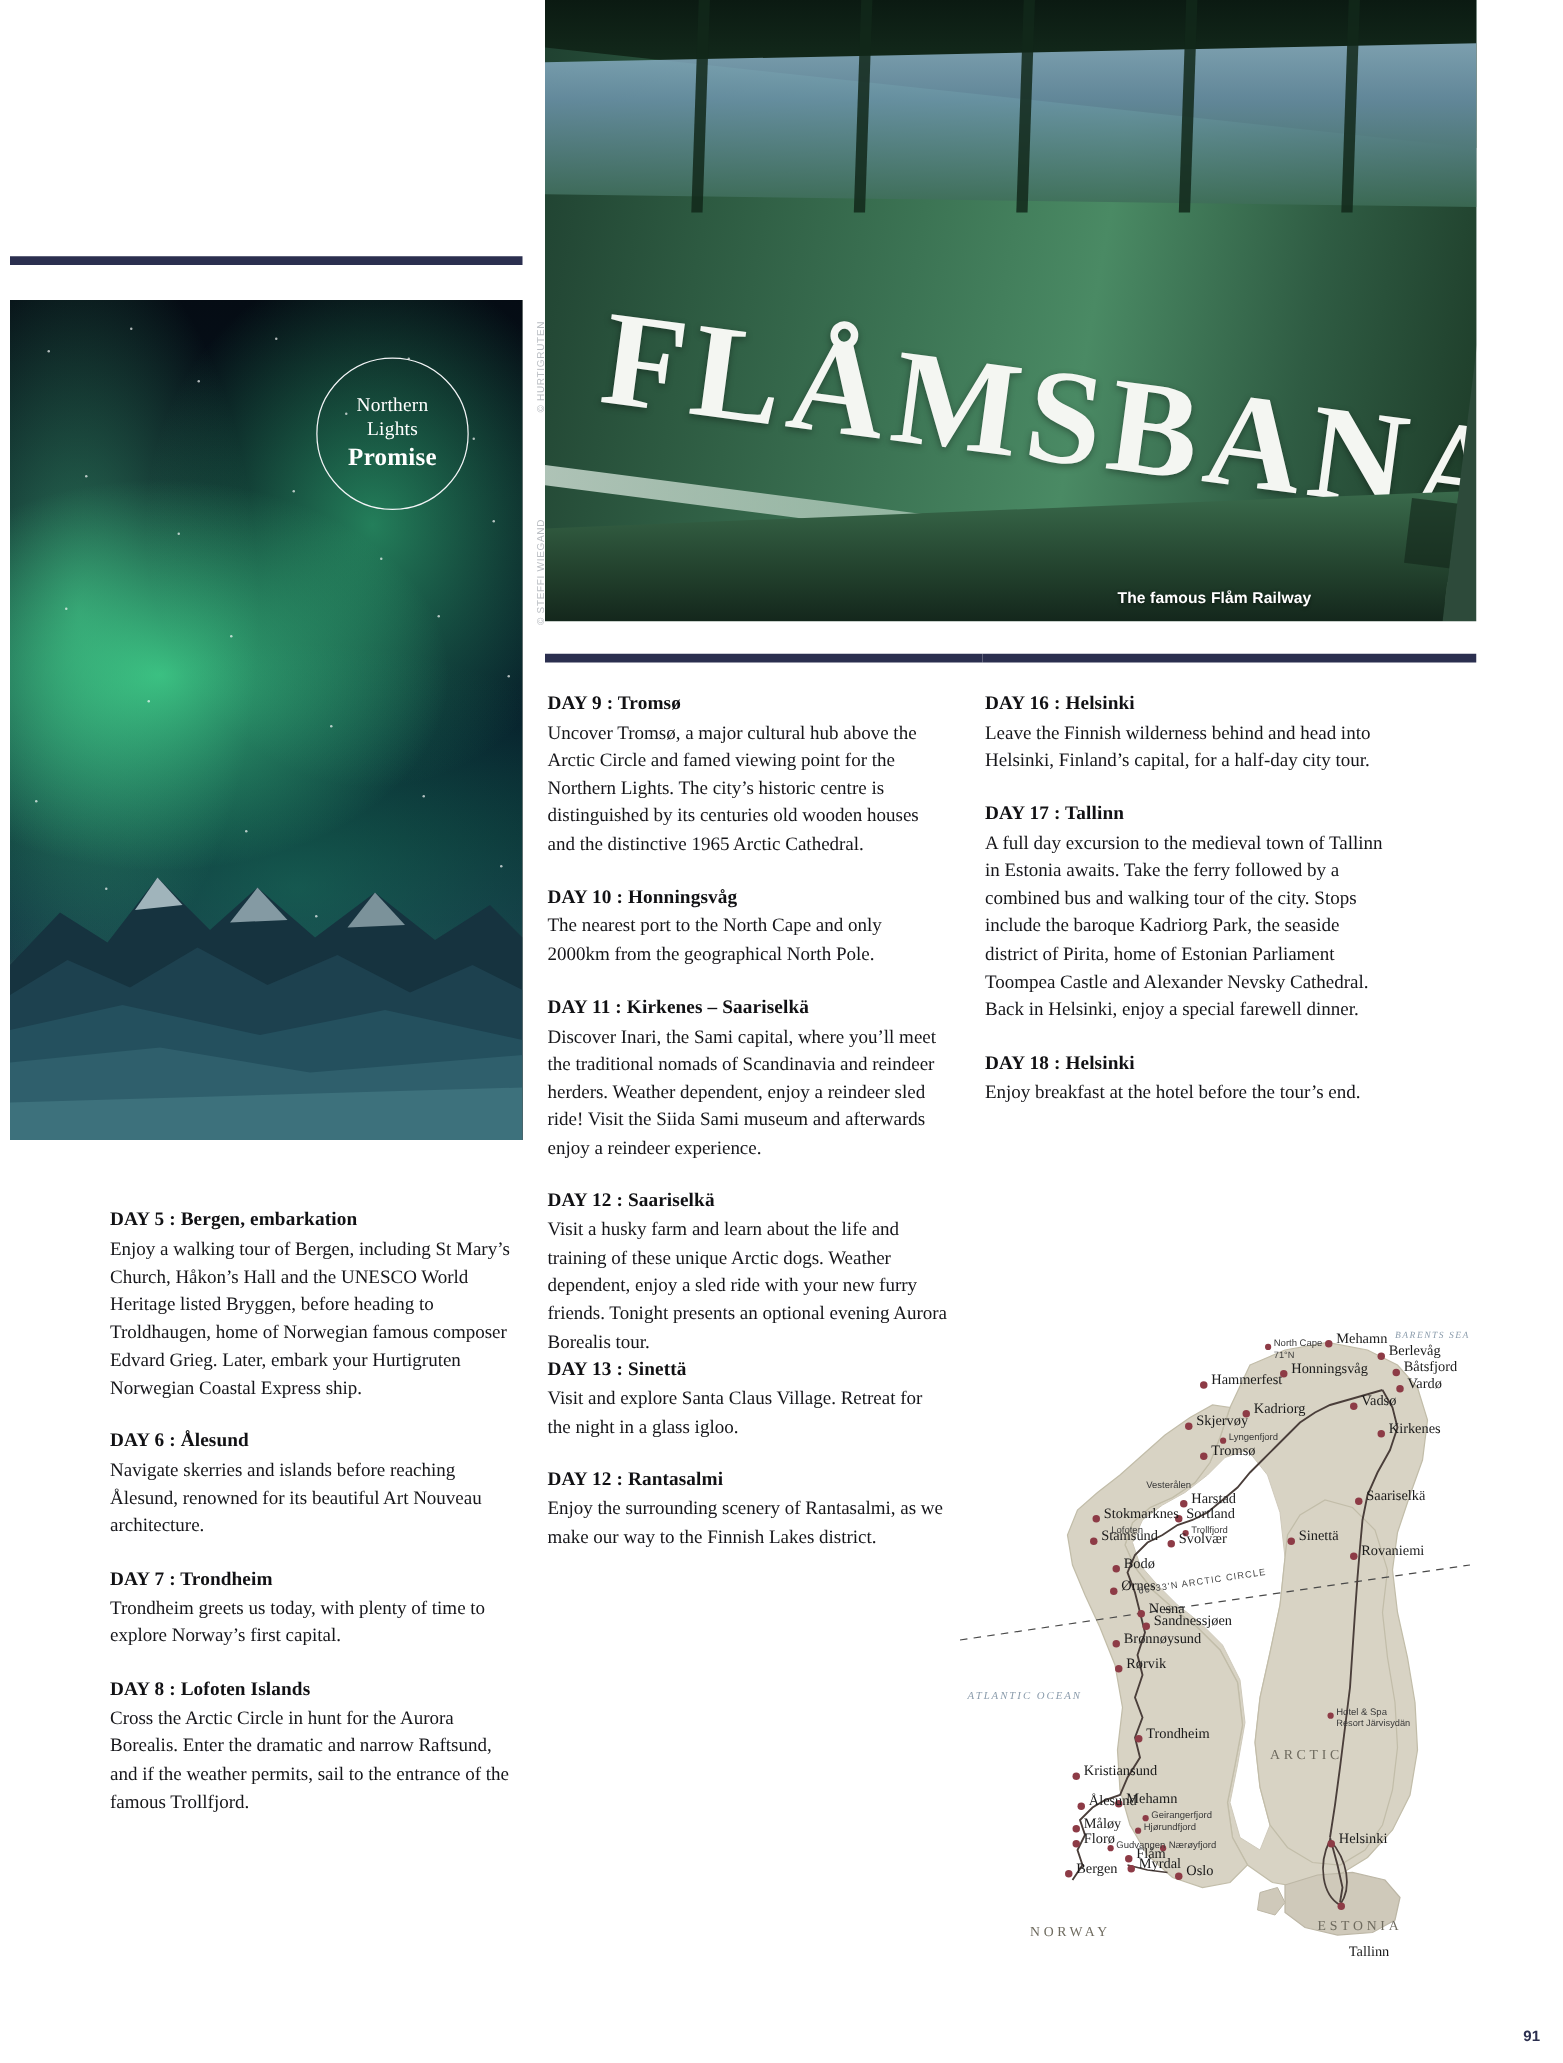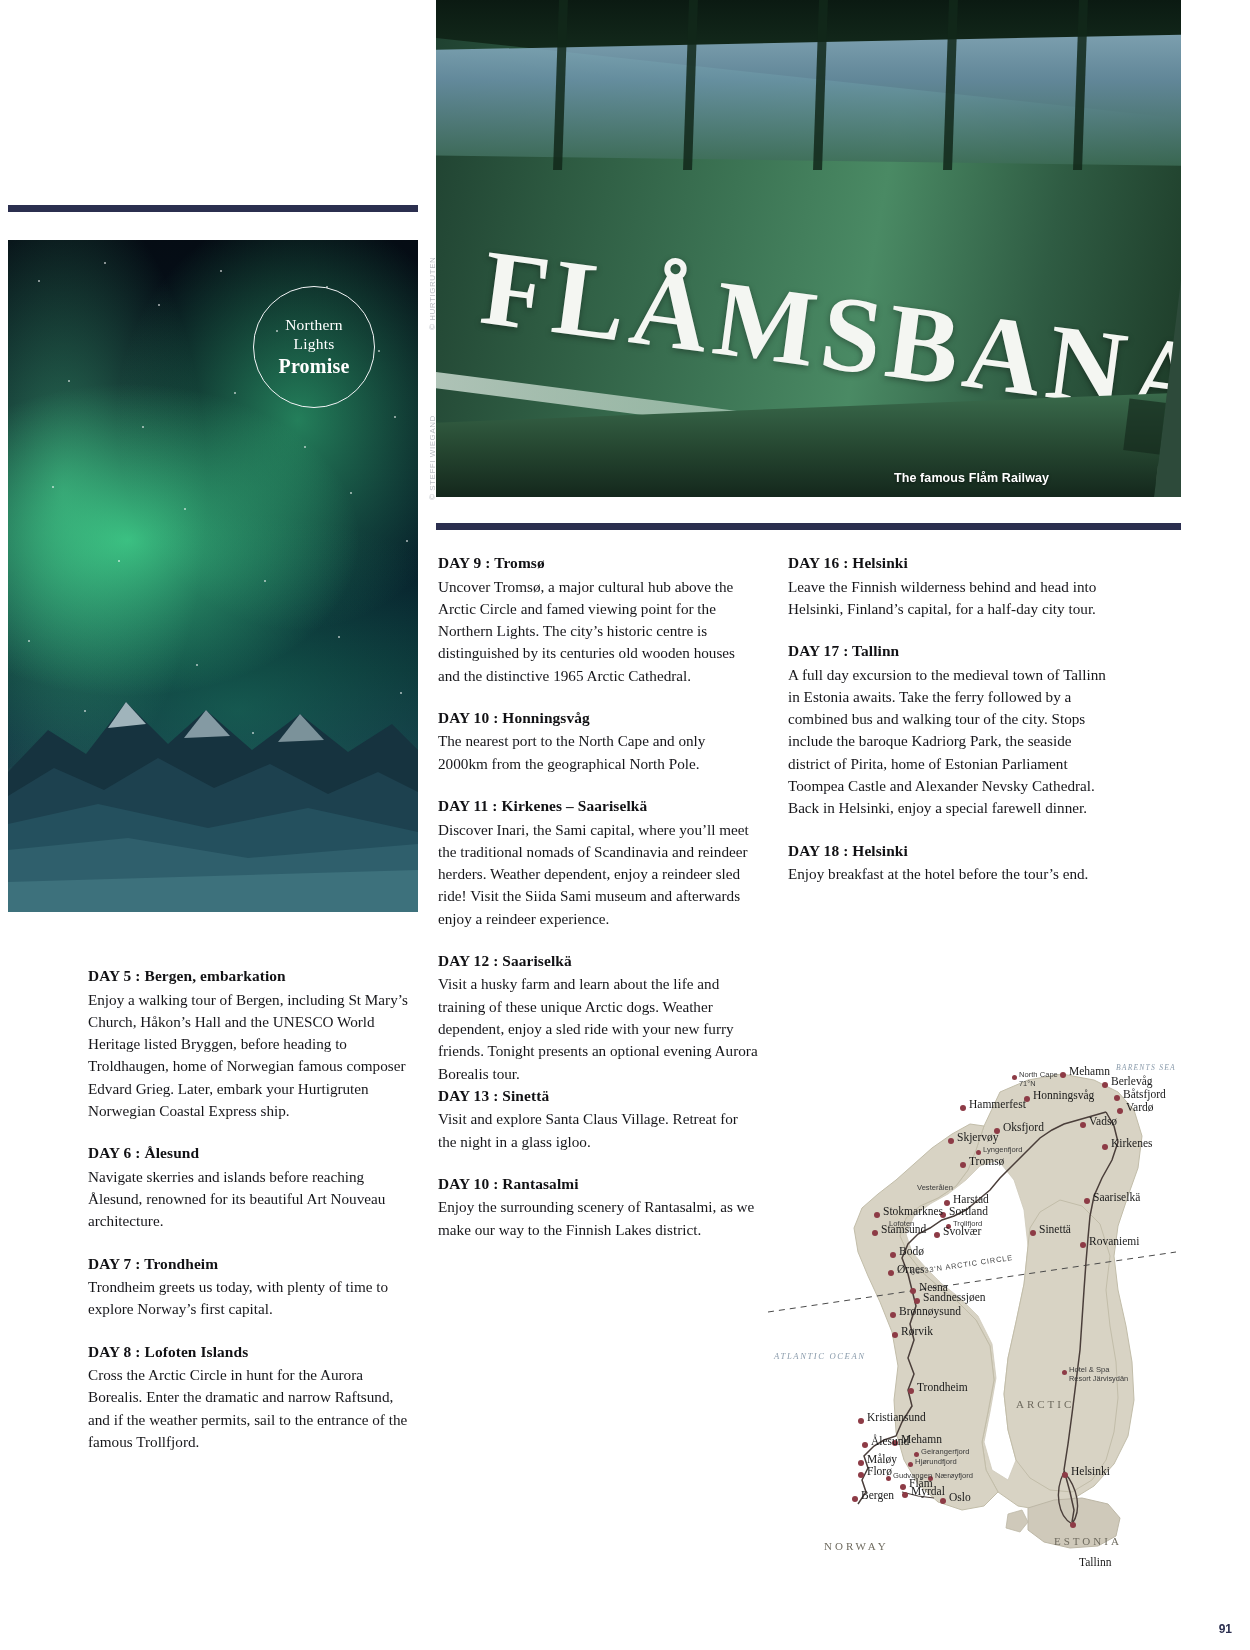--- a/index.html
+++ b/index.html
@@ -283,21 +283,21 @@
       </div>
       <div class="blk tight">
         <h3>DAY 12 : Saariselkä</h3>
         <p>Visit a husky farm and learn about the life and training of these unique Arctic dogs. Weather dependent, enjoy a sled ride with your new furry friends. Tonight presents an optional evening Aurora Borealis tour.</p>
       </div>
       <div class="blk">
         <h3>DAY 13 : Sinettä</h3>
         <p>Visit and explore Santa Claus Village. Retreat for the night in a glass igloo.</p>
       </div>
       <div class="blk">
-        <h3>DAY 10 : Rantasalmi</h3>
+        <h3>DAY 12 : Rantasalmi</h3>
         <p>Enjoy the surrounding scenery of Rantasalmi,  as we make our way to the Finnish Lakes district.</p>
       </div>
     </div>
   <div class="col" id="col-right">
       <div class="blk">
         <h3>DAY 16 : Helsinki</h3>
         <p>Leave the Finnish wilderness behind and head into Helsinki, Finland’s capital, for a half-day city tour.</p>
       </div>
       <div class="blk">
         <h3>DAY 17 : Tallinn</h3>
@@ -400,21 +400,21 @@
       </div>
     <div id="map-labels">
         <div class="mlabel small" style="left: 257px; top: 30px;">North Cape<div style="font-size: 7.4px; font-family: &quot;Liberation Sans&quot;, sans-serif;">71°N</div></div>
         <div class="mlabel big" style="left: 307px; top: 25px;">Mehamn</div>
         <div class="mlabel big" style="left: 349px; top: 35px;">Berlevåg</div>
         <div class="mlabel big" style="left: 361px; top: 48px;">Båtsfjord</div>
         <div class="mlabel big" style="left: 364px; top: 61px;">Vardø</div>
         <div class="mlabel big" style="left: 271px; top: 49px;">Honningsvåg</div>
         <div class="mlabel big" style="left: 207px; top: 58px;">Hammerfest</div>
         <div class="mlabel big" style="left: 327px; top: 75px;">Vadsø</div>
-        <div class="mlabel big" style="left: 241px; top: 81px;">Oksfjord</div>
+        <div class="mlabel big" style="left: 241px; top: 81px;">Kadriorg</div>
         <div class="mlabel big" style="left: 195px; top: 91px;">Skjervøy</div>
         <div class="mlabel big" style="left: 349px; top: 97px;">Kirkenes</div>
         <div class="mlabel small" style="left: 221px; top: 105px;">Lyngenfjord</div>
         <div class="mlabel big" style="left: 207px; top: 115px;">Tromsø</div>
         <div class="mlabel small" style="left: 155px; top: 143px;">Vesterålen</div>
         <div class="mlabel big" style="left: 191px; top: 153px;">Harstad</div>
         <div class="mlabel big" style="left: 331px; top: 151px;">Saariselkä</div>
         <div class="mlabel big" style="left: 121px; top: 165px;">Stokmarknes</div>
         <div class="mlabel big" style="left: 187px; top: 165px;">Sortland</div>
         <div class="mlabel small" style="left: 127px; top: 179px;">Lofoten</div>

